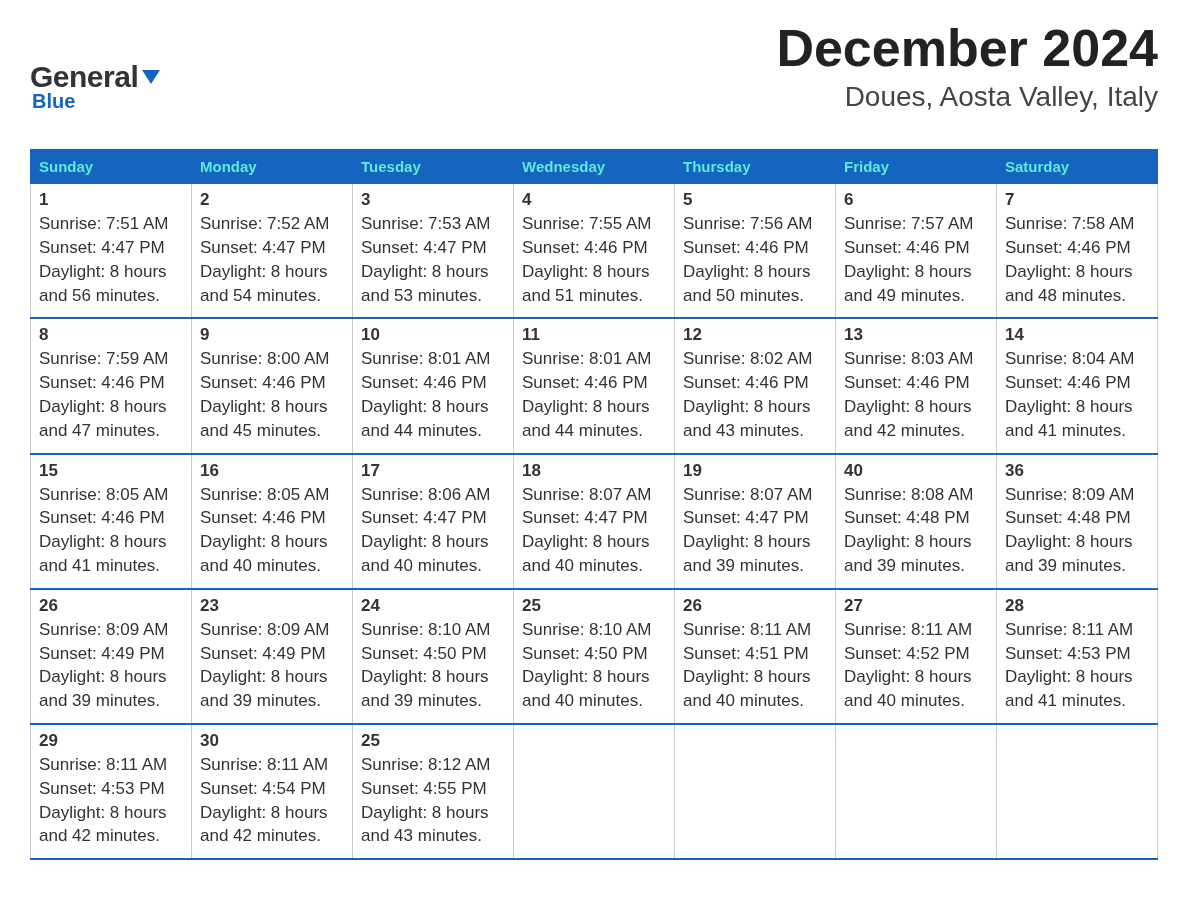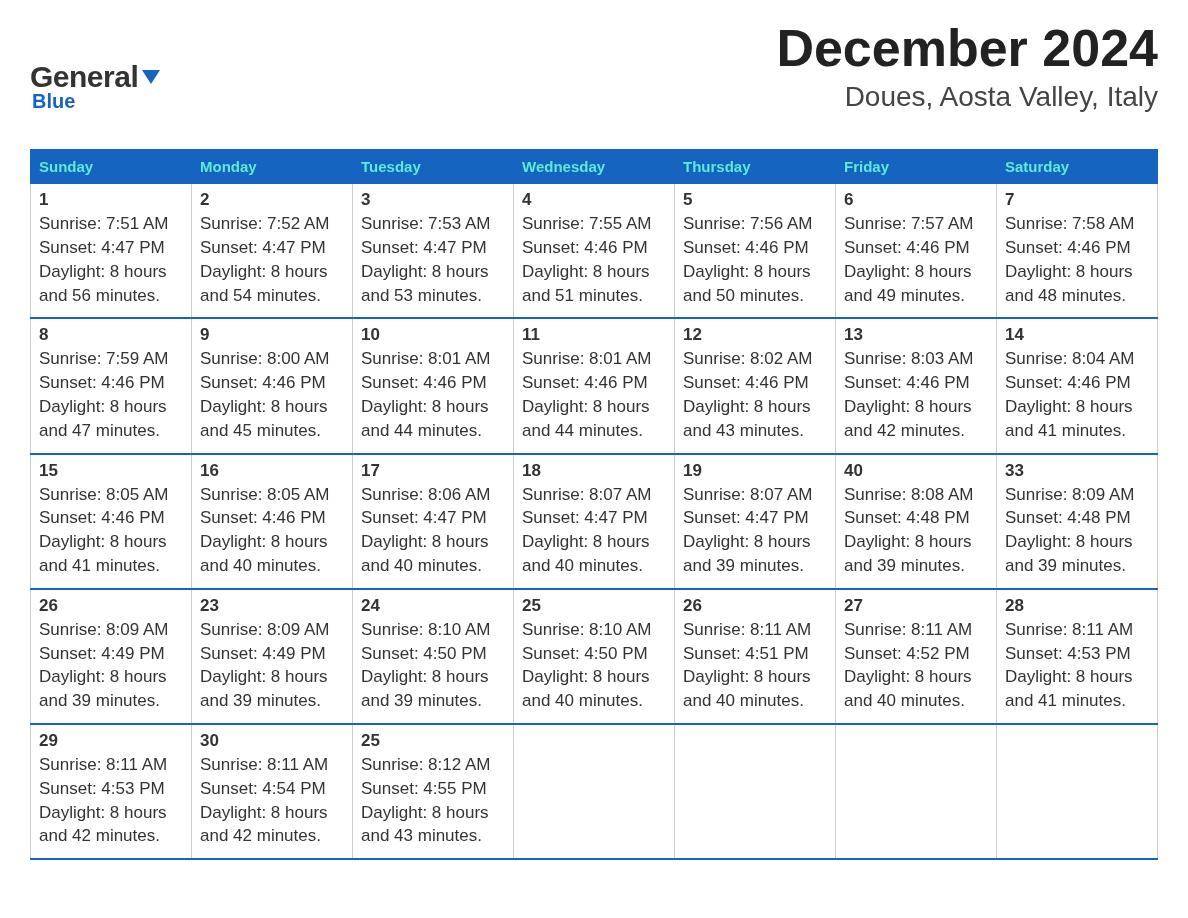--- a/index.html
+++ b/index.html
@@ -190,21 +190,21 @@
         </td>
         <td>
           <span class="day-num">19</span>
           <div class="day-info">Sunrise: 8:07 AM<br>Sunset: 4:47 PM<br>Daylight: 8 hours<br>and 39 minutes.</div>
         </td>
         <td>
           <span class="day-num">40</span>
           <div class="day-info">Sunrise: 8:08 AM<br>Sunset: 4:48 PM<br>Daylight: 8 hours<br>and 39 minutes.</div>
         </td>
         <td>
-          <span class="day-num">33</span>
+          <span class="day-num">36</span>
           <div class="day-info">Sunrise: 8:09 AM<br>Sunset: 4:48 PM<br>Daylight: 8 hours<br>and 39 minutes.</div>
         </td>
       </tr>
       <tr>
         <td>
           <span class="day-num">26</span>
           <div class="day-info">Sunrise: 8:09 AM<br>Sunset: 4:49 PM<br>Daylight: 8 hours<br>and 39 minutes.</div>
         </td>
         <td>
           <span class="day-num">23</span>

